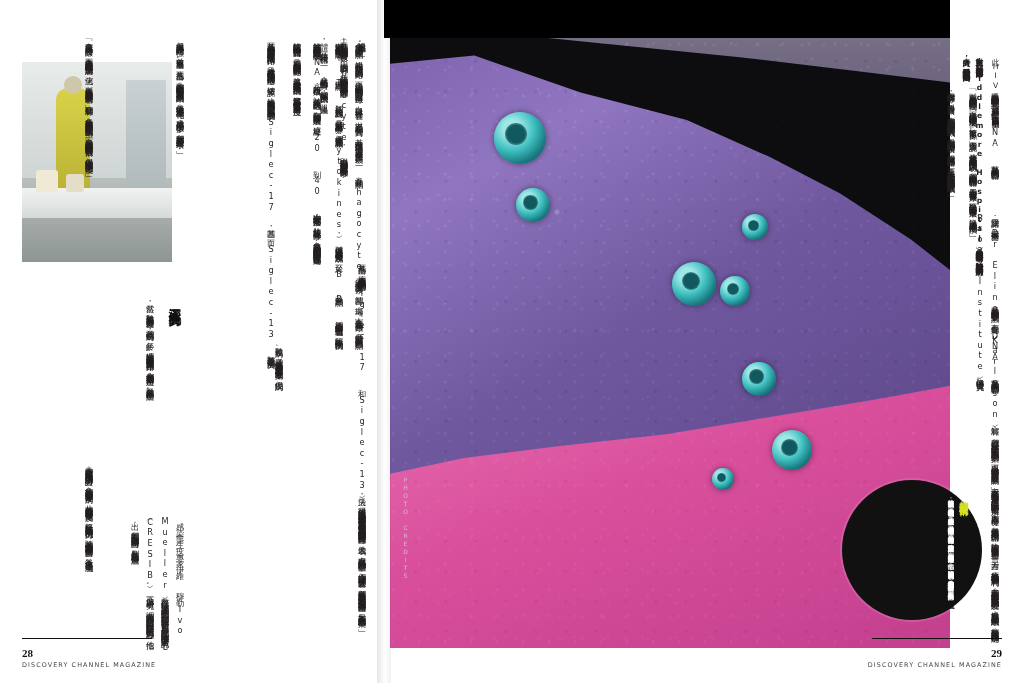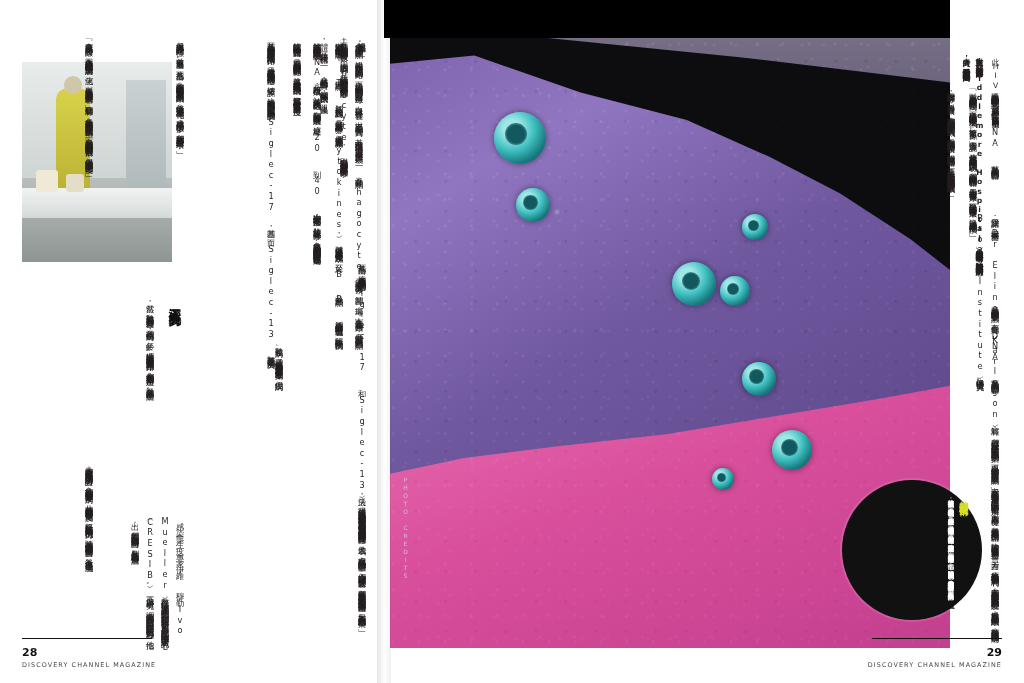--- a/index.html
+++ b/index.html
@@ -147,21 +147,21 @@
   }
 
   .credit{
     position:absolute;left:12px;bottom:52px;
     writing-mode:vertical-rl;text-orientation:upright;
     font-size:6px;color:#cfcfcf;letter-spacing:1px;height:120px;opacity:.85;
   }
 
   
   .folio{position:absolute;bottom:14px;font-size:9px;color:#333;}
-  .folio .num{font-size:11px;font-weight:bold;color:#111;}
+  .folio .num{font-size:11px;font-weight:bold;color:#111;font-family:Liberation Serif, serif;}
   .folio .mag{font-size:6.4px;letter-spacing:1.1px;color:#444;margin-top:2px;}
   .folio-left{left:22px;}
   .folio-right{right:22px;text-align:right;margin-left:28px;}
   .rule{position:absolute;height:1px;background:#111;}
 </style>
 </head>
 <body>
 
 <div class="spread">
 

